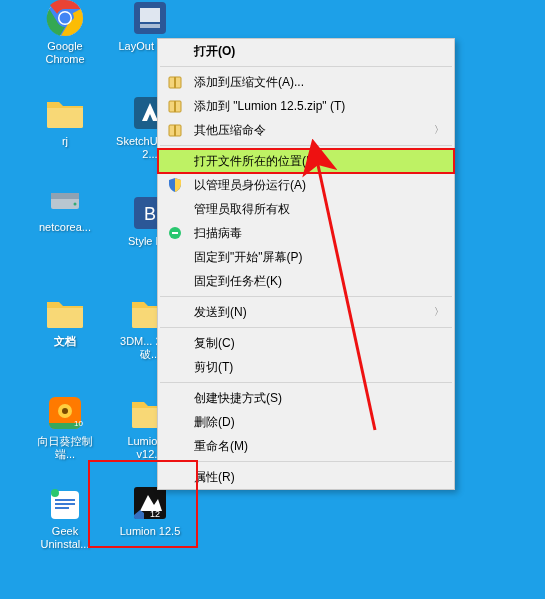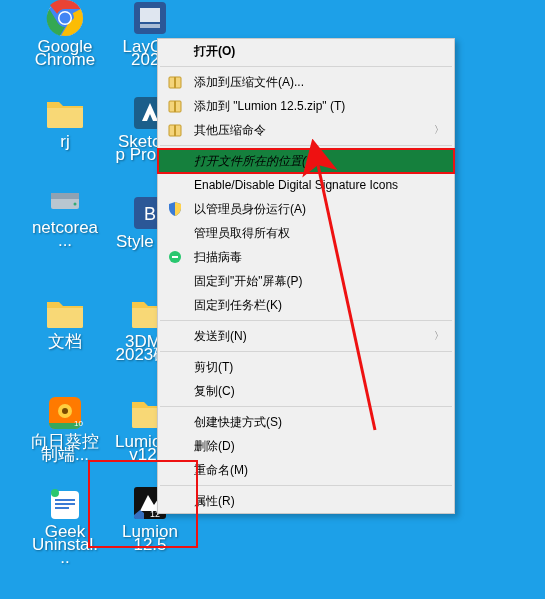--- a/index.html
+++ b/index.html
@@ -24,21 +24,21 @@
   }
   .desktop-icon .icon-img {
     width: 40px;
     height: 40px;
     display: flex;
     align-items: center;
     justify-content: center;
     margin-bottom: 2px;
   }
   .desktop-icon .label {
-    font-size: 17px;
+    font-size: 11px;
     line-height: 13px;
     text-shadow: 1px 1px 2px rgba(0,0,0,.4);
     max-width: 70px;
     word-break: break-word;
   }
   .folder-icon { width:40px; height:34px; }
   .context-menu {
     position: absolute;
     left: 157px;
     top: 38px;
@@ -72,25 +72,24 @@
     font-size: 10px;
     color: #555;
     margin-left: 6px;
   }
   .menu-sep {
     height: 1px;
     background: #d4d4d4;
     margin: 3px 2px;
   }
   .menu-item.highlight {
-    background: #15803d;
+    background: #bef264;
     outline: 2px solid #e11;
     outline-offset: -1px;
     z-index: 3;
-    font-style: italic;
   }
   .red-box {
     position: absolute;
     border: 2px solid #e11;
     pointer-events: none;
     z-index: 10;
   }
   .arrow-svg {
     position: absolute;
     pointer-events: none;
@@ -155,21 +154,21 @@
     </div>
     <div class="desktop-icon" style="left: 115px; top: 193px;">
       <div class="icon-img">
         <svg width="40" height="40" viewBox="0 0 40 40">
           <rect x="4" y="4" width="32" height="32" rx="4" fill="#2b5797"></rect>
           <text x="20" y="27" font-size="18" fill="#fff" text-anchor="middle" font-family="sans-serif">B</text>
         </svg>
       </div>
       <div class="label">Style B...</div>
     </div>
-    <div class="desktop-icon" style="left: 30px; top: 293px;">
+    <div class="desktop-icon" style="left: 30px; top: 293px; font-weight: bold;">
       <div class="icon-img">
         <svg class="folder-icon" viewBox="0 0 40 34">
           <path d="M2 6h12l4 4h20v20a2 2 0 0 1-2 2H4a2 2 0 0 1-2-2V6z" fill="#f5c84b"></path>
           <path d="M2 12h36v18a2 2 0 0 1-2 2H4a2 2 0 0 1-2-2V12z" fill="#f8d876"></path>
         </svg>
       </div>
       <div class="label">文档</div>
     </div>
     <div class="desktop-icon" style="left: 115px; top: 293px;">
       <div class="icon-img">
@@ -259,24 +258,20 @@
       </span>
       <span class="mi-text">其他压缩命令</span>
       <span class="mi-arrow">〉</span>
     </div>
     <div class="menu-sep"></div>
     <div class="menu-item highlight">
       <span class="mi-icon"></span>
       <span class="mi-text">打开文件所在的位置(I)</span>
     </div>
     <div class="menu-item">
-      <span class="mi-icon"></span>
-      <span class="mi-text">Enable/Disable Digital Signature Icons</span>
-    </div>
-    <div class="menu-item">
       <span class="mi-icon">
         <svg width="16" height="16" viewBox="0 0 16 16">
           <path d="M8 1l6 2v4c0 4-3 7-6 8-3-1-6-4-6-8V3z" fill="#3a7bd5"></path>
           <path d="M8 1l6 2v4c0 4-3 7-6 8V1z" fill="#ffd24d"></path>
         </svg>
       </span>
       <span class="mi-text">以管理员身份运行(A)</span>
     </div>
     <div class="menu-item">
       <span class="mi-icon"></span>
@@ -301,25 +296,25 @@
     </div>
     <div class="menu-sep"></div>
     <div class="menu-item">
       <span class="mi-icon"></span>
       <span class="mi-text">发送到(N)</span>
       <span class="mi-arrow">〉</span>
     </div>
     <div class="menu-sep"></div>
     <div class="menu-item">
       <span class="mi-icon"></span>
+      <span class="mi-text">复制(C)</span>
+    </div>
+    <div class="menu-item">
+      <span class="mi-icon"></span>
       <span class="mi-text">剪切(T)</span>
-    </div>
-    <div class="menu-item">
-      <span class="mi-icon"></span>
-      <span class="mi-text">复制(C)</span>
     </div>
     <div class="menu-sep"></div>
     <div class="menu-item">
       <span class="mi-icon"></span>
       <span class="mi-text">创建快捷方式(S)</span>
     </div>
     <div class="menu-item">
       <span class="mi-icon"></span>
       <span class="mi-text">删除(D)</span>
     </div>

